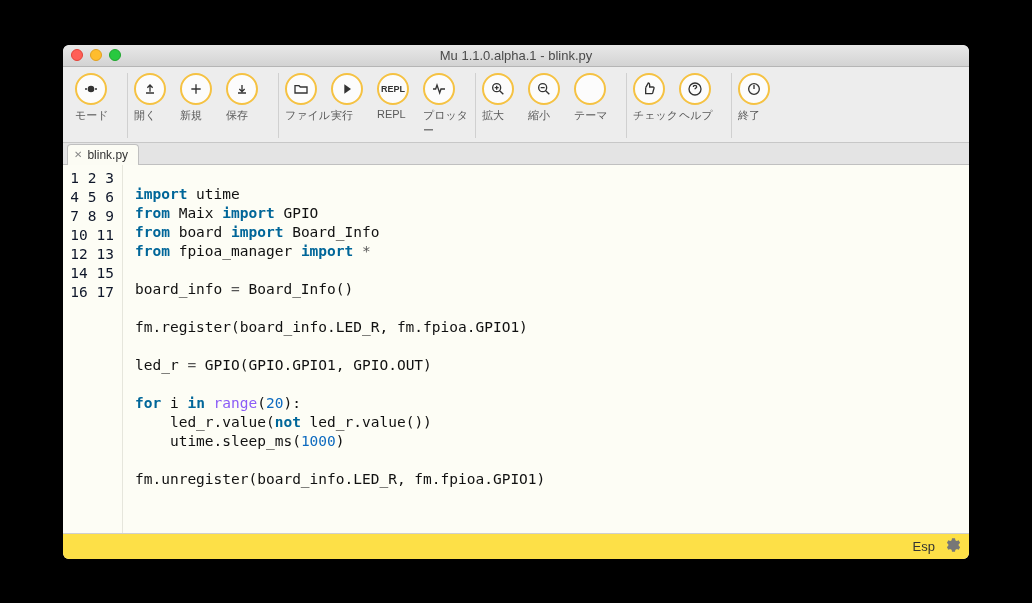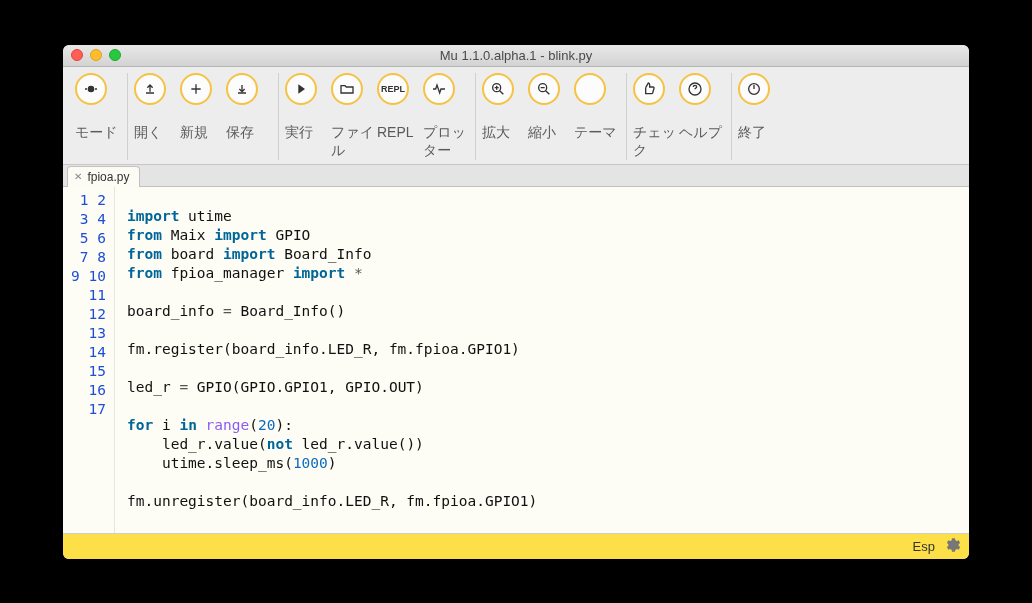--- a/index.html
+++ b/index.html
@@ -66,21 +66,21 @@
   width: 32px; height: 32px;
   border: 2px solid #f5c243;
   border-radius: 50%;
   display: flex;
   align-items: center;
   justify-content: center;
   background: #fcfcfc;
   color: #333;
 }
 .tbtn .circ svg { width: 16px; height: 16px; stroke: #333; fill: none; stroke-width: 2; }
-.tbtn .lbl { font-size: 14px; color: #5a5a5a; margin-top: 19px; }
+.tbtn .lbl { font-size: 11px; color: #5a5a5a; margin-top: 3px; }
 .tbtn .txt { font-size: 9px; font-weight: 600; color: #333; }
 .tabbar {
   background: #e4e4e4;
   display: flex;
   padding-left: 4px;
   height: 22px;
   align-items: flex-end;
   border-bottom: 1px solid #c0c0c0;
 }
 .tab {
@@ -103,24 +103,24 @@
   flex: 1;
   background: #fdfdf5;
   display: flex;
   font-family: "Menlo", "Consolas", monospace;
   font-size: 14.5px;
   line-height: 19px;
   overflow: auto;
   position: relative;
 }
 .gutter {
-  width: 52px;
+  width: 60px;
   text-align: right;
   padding: 4px 8px 0 0;
-  color: #1d4ed8;
+  color: #0f172a;
   background: #fdfdf5;
   border-right: 1px solid #e6e6dc;
   flex-shrink: 0;
 }
 .code { padding: 20px 0 0 12px; white-space: pre; color: #111; }
 .kw { color: #006699; font-weight: 600; }
 .fn { color: #8b5cf6; }
 .op { color: #555; }
 .num { color: #0d6abf; }
 .id { color: #111; }
@@ -187,32 +187,32 @@
               <path d="M12 6v10M8 12l4 4 4-4M6 18h12"></path>
             </svg>
           </div>
           <div class="lbl">保存</div>
         </div>
       </div>
       <div class="tgroup">
         <div class="tbtn">
           <div class="circ">
             <svg viewBox="0 0 24 24">
+              <path d="M3 7h6l2 2h10v9H3z"></path>
+            </svg>
+          </div>
+          <div class="lbl">ファイル</div>
+        </div>
+        <div class="tbtn">
+          <div class="circ">
+            <svg viewBox="0 0 24 24">
               <path d="M8 5l10 7-10 7z" fill="#333" stroke="none"></path>
             </svg>
           </div>
           <div class="lbl">実行</div>
-        </div>
-        <div class="tbtn">
-          <div class="circ">
-            <svg viewBox="0 0 24 24">
-              <path d="M3 7h6l2 2h10v9H3z"></path>
-            </svg>
-          </div>
-          <div class="lbl">ファイル</div>
         </div>
         <div class="tbtn">
           <div class="circ">
             <span class="txt">REPL</span>
           </div>
           <div class="lbl">REPL</div>
         </div>
         <div class="tbtn">
           <div class="circ">
             <svg viewBox="0 0 24 24">
@@ -278,21 +278,21 @@
             </svg>
           </div>
           <div class="lbl">終了</div>
         </div>
       </div>
     </div>
 
   <div class="tabbar">
     <div class="tab">
       <span class="x">✕</span>
-      <span>fpioa.py</span>
+      <span>blink.py</span>
     </div>
   </div>
 
   <div class="editor">
     <div class="gutter" id="gutter">1
 2
 3
 4
 5
 6

